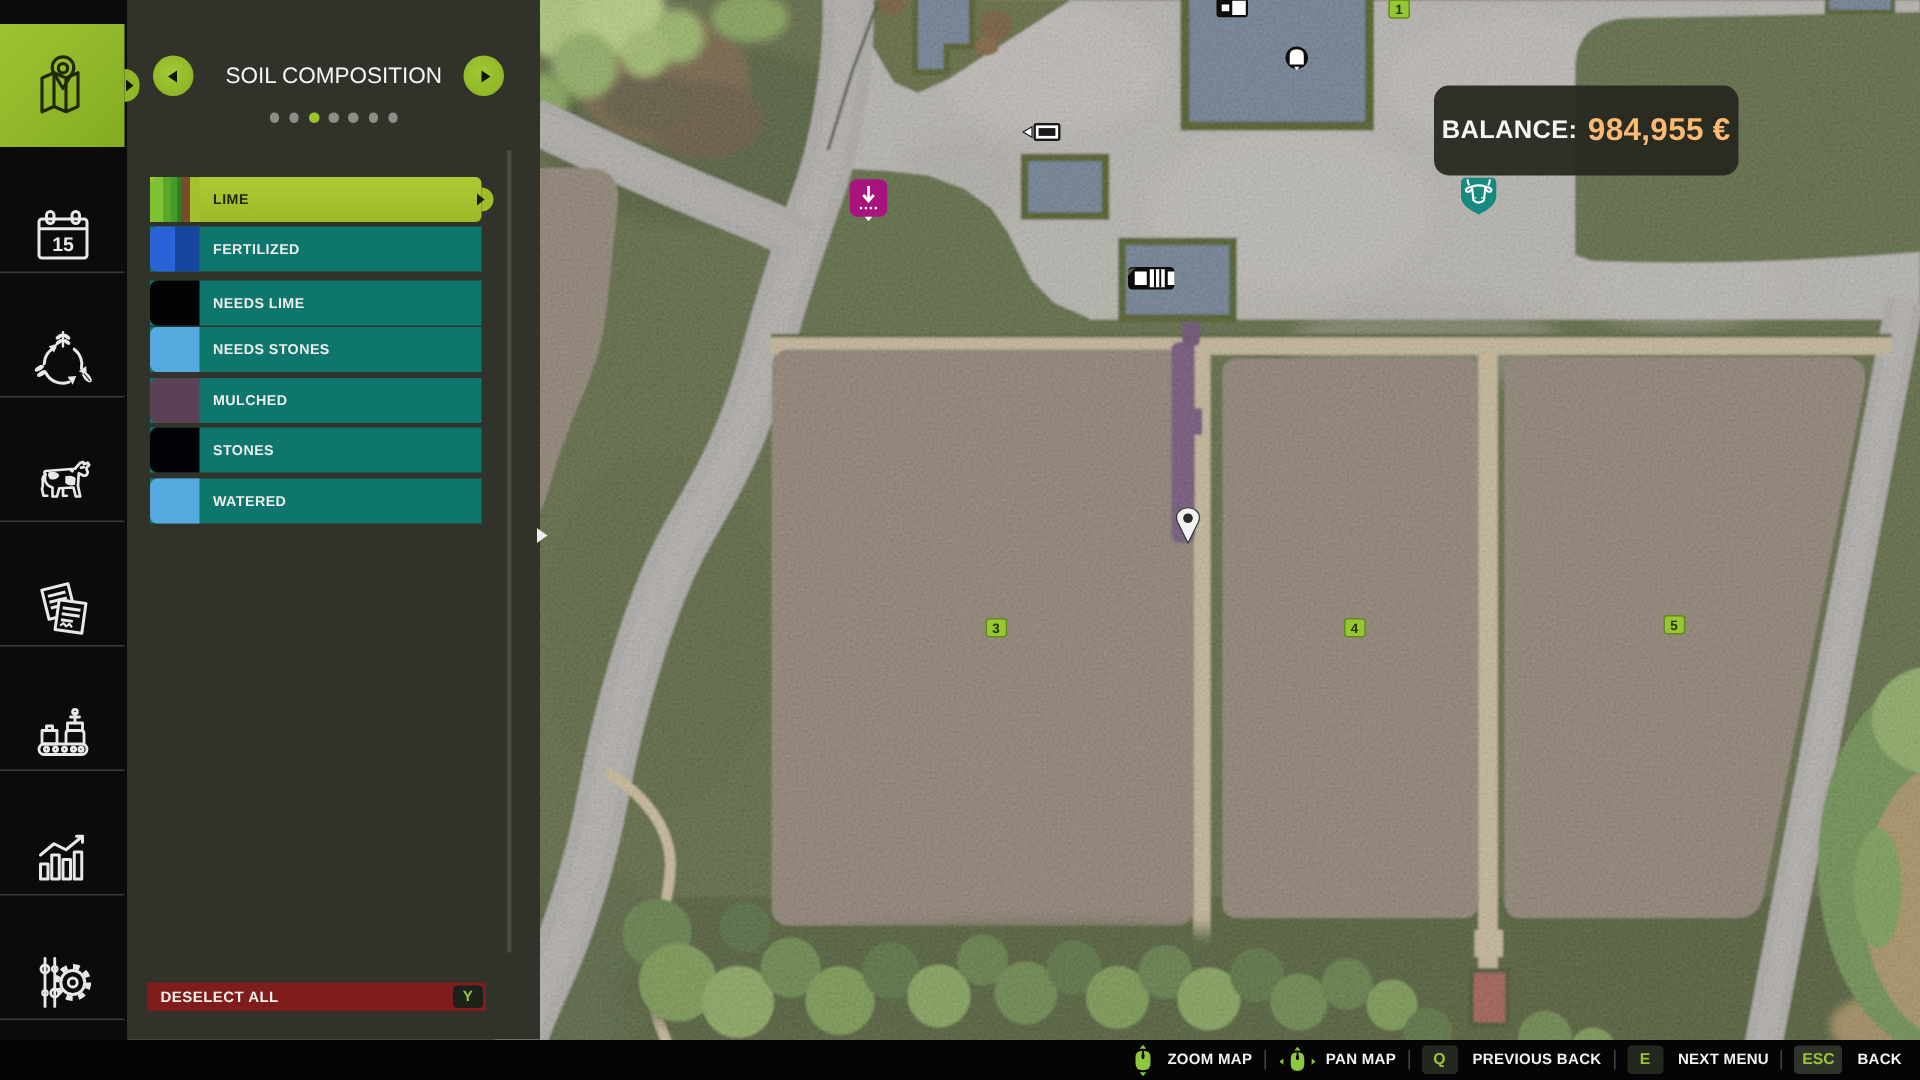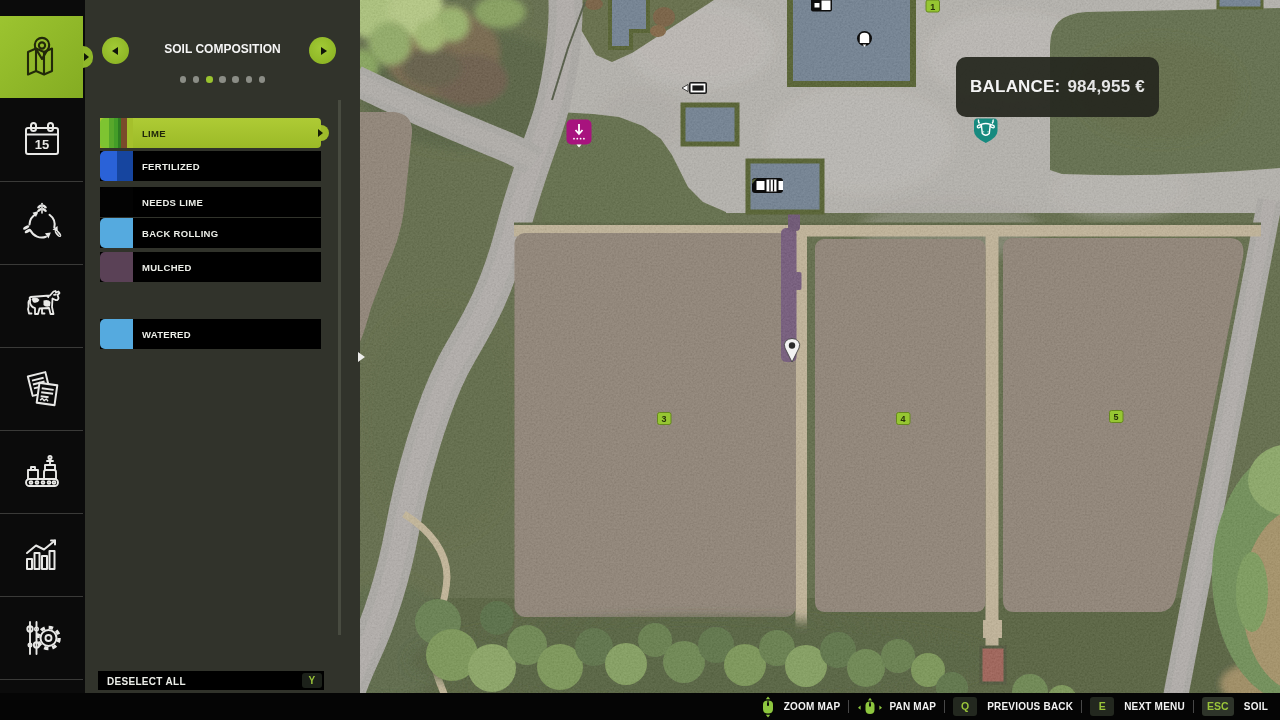--- a/index.html
+++ b/index.html
@@ -4,62 +4,62 @@
 <style>
   html,body{margin:0;padding:0;background:#000;}
   *{box-sizing:border-box;}
   #stage{position:relative;width:1280px;height:720px;overflow:hidden;background:#000;
          font-family:"Liberation Sans", sans-serif;}
   #mapwrap{position:absolute;left:0;top:0;width:1280px;height:720px;}
   
   #balance{position:absolute;left:956px;top:57px;width:203px;height:60px;border-radius:10px;
     background:rgba(38,40,32,0.94);display:flex;align-items:center;justify-content:center;
     font-size:17px;font-weight:bold;color:#f4f4f4;letter-spacing:0.2px;white-space:nowrap;}
-  #balance .amt{color:#e5e5e5;margin-left:7px;font-size:17px;}
+  #balance .amt{color:#fdba74;margin-left:7px;font-size:21px;}
   
   #sidebar{position:absolute;left:0;top:0;width:85px;height:720px;background:#0b0b0b;}
-  .tile{position:absolute;left:0;width:83px;height:83px;display:flex;align-items:center;justify-content:center;}
+  .tile{position:absolute;left:0;width:83px;height:83px;display:flex;align-items:flex-end;justify-content:center;}
   .tilesep{position:absolute;left:0;width:83px;height:1px;background:#3a3a38;}
   #tab-active{position:absolute;left:0;top:16px;width:83px;height:82px;
     background:linear-gradient(135deg,#9cc430,#84ac22);display:flex;align-items:center;justify-content:center;}
   #tab-bump{position:absolute;left:83px;top:46px;width:10px;height:22px;z-index:30;
     background:#8fb729;border-radius:0 12px 12px 0;}
   #tab-bump-arrow{position:absolute;left:84px;top:53px;z-index:31;width:0;height:0;
     border-left:5px solid #111607;border-top:4px solid transparent;border-bottom:4px solid transparent;}
   
   #panel{position:absolute;left:85px;top:0;width:275px;height:693px;background:#31332b;}
   #panel-header{position:absolute;left:0;top:0;width:275px;height:100px;}
   .navbtn{position:absolute;top:37px;width:27px;height:27px;border-radius:50%;
     background:radial-gradient(circle at 45% 40%, #a2ca36, #8db525 75%, #7ea521);
     display:flex;align-items:center;justify-content:center;}
   #nav-left{left:17px;}
   #nav-right{left:224px;}
   .tri-l{width:0;height:0;border-right:6px solid #10150a;border-top:4.5px solid transparent;border-bottom:4.5px solid transparent;margin-right:2px;}
   .tri-r{width:0;height:0;border-left:6px solid #10150a;border-top:4.5px solid transparent;border-bottom:4.5px solid transparent;margin-left:2px;}
   #ptitle{position:absolute;left:0;top:42px;width:275px;text-align:center;color:#f5f5f5;
-    font-size:12px;font-weight:bold;letter-spacing:0px;}
+    font-size:15px;font-weight:normal;letter-spacing:0px;}
   #dots{position:absolute;left:0;top:68.5px;width:275px;text-align:center;}
   #dots span{display:inline-block;width:6.6px;height:6.6px;border-radius:50%;background:#8b8d86;margin:0 3.3px;}
   #dots span.on{background:#9ac42f;}
   
-  .row{position:absolute;left:15px;width:221px;height:30px;background:#000000;color:#eceee8;
+  .row{position:absolute;left:15px;width:221px;height:30px;background:#0f766e;color:#eceee8;
     font-size:9.5px;font-weight:bold;letter-spacing:0.3px;}
   .row .ic{position:absolute;left:0;top:0;width:33px;height:30px;border-radius:5px 0 0 5px;overflow:hidden;}
   .row .lbl{position:absolute;left:42px;top:10px;white-space:nowrap;}
   .row.sel{background:linear-gradient(180deg,#aecb35,#9cba27);color:#20270a;border-radius:0 4px 4px 0;}
   .row.sel .lbl{color:#20270a;}
   #selbump{position:absolute;left:221px;top:7px;width:8px;height:16px;background:#9fbc2a;border-radius:0 8px 8px 0;}
   #selarrow{position:absolute;left:218px;top:11px;width:0;height:0;border-left:5px solid #161c06;
     border-top:4px solid transparent;border-bottom:4px solid transparent;}
   
   #scrollbar{position:absolute;left:253px;top:100px;width:2.5px;height:535px;background:#484b40;}
   #panel-arrow{position:absolute;left:273px;top:352px;width:0;height:0;border-left:7px solid #ececea;
     border-top:5px solid transparent;border-bottom:5px solid transparent;}
   
-  #deselect{position:absolute;left:13px;top:671px;width:226px;height:19px;background:#000000;
+  #deselect{position:absolute;left:13px;top:655px;width:226px;height:19px;background:#7f1d1d;
     color:#eceee8;font-size:10px;font-weight:bold;letter-spacing:0.3px;}
   #deselect .t{position:absolute;left:9px;top:5px;}
   #ykey{position:absolute;right:2px;top:2px;width:20px;height:15px;background:#1c211a;border-radius:3px;
     color:#9ac43a;font-size:10px;font-weight:bold;text-align:center;line-height:15px;}
   
   #bottombar{position:absolute;left:0;top:693px;width:1280px;height:27px;background:#050505;
     display:flex;align-items:center;justify-content:flex-end;color:#f2f2f2;font-size:10px;font-weight:bold;
     padding-right:12px;}
   #bottombar .item{display:flex;align-items:center;}
   #bottombar .sep{width:1px;height:13px;background:#474747;margin:0 8px;}
@@ -490,28 +490,32 @@
       <div class="lbl">FERTILIZED</div>
     </div>
 
     <div class="row" style="top:187px;">
       <div class="ic" style="background:#030303;"></div>
       <div class="lbl">NEEDS LIME</div>
     </div>
 
     <div class="row" style="top:218px;">
       <div class="ic" style="background:#55aadf;"></div>
-      <div class="lbl">BACK ROLLING</div>
+      <div class="lbl">NEEDS STONES</div>
     </div>
 
     <div class="row" style="top:251.5px;">
       <div class="ic" style="background:#5a4156;"></div>
       <div class="lbl">MULCHED</div>
     </div>
 
+    <div class="row" style="top:285px;">
+      <div class="ic" style="background:#020206;"></div>
+      <div class="lbl">STONES</div>
+    </div>
 
     <div class="row" style="top:318.5px;">
       <div class="ic" style="background:#55aadf;"></div>
       <div class="lbl">WATERED</div>
     </div>
 
     <div id="scrollbar"></div>
 
     <div id="panel-arrow"></div>
 
@@ -555,16 +559,16 @@
     <span class="sep"></span>
 
     <span class="item">
         <span class="key">E</span>
         <span class="lab">NEXT MENU</span>
       </span>
     <span class="sep"></span>
 
     <span class="item">
         <span class="key esc">ESC</span>
-        <span class="lab">SOIL</span>
+        <span class="lab">BACK</span>
       </span>
   </div>
 </div>
 
 </body></html>

